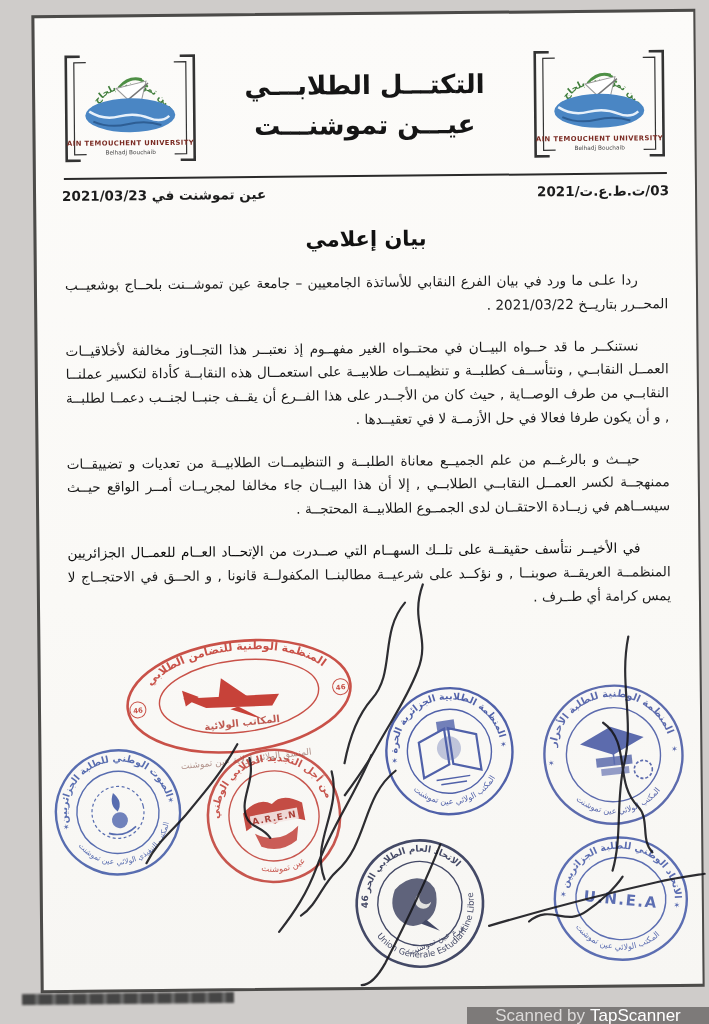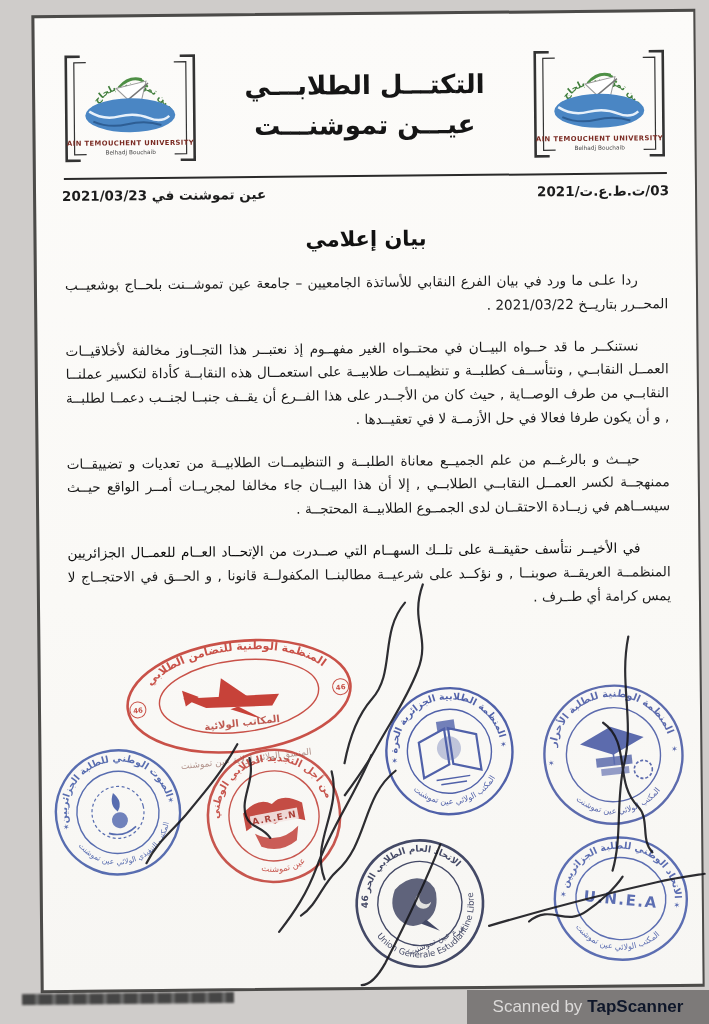--- a/index.html
+++ b/index.html
@@ -23,25 +23,25 @@
   .bodytext{direction:rtl;text-align:justify;font-size:13.6px;line-height:1.75;color:#1b1b1b;margin:0 2px 18px;text-indent:30px;}
   .bodytext b{font-weight:normal;color:#0d0d0d;}
   .stamp{position:absolute;z-index:3;}
   .sig-overlay{position:absolute;left:0;top:560px;width:664px;height:418px;z-index:4;pointer-events:none;}
   .smudge{
     position:absolute;left:22px;top:993px;width:212px;height:11px;z-index:5;
     background:repeating-linear-gradient(90deg,#2e2e2e 0 13px,#5a5a5a 13px 17px);
     opacity:.85;filter:blur(1px);transform:rotate(-0.6deg);
   }
   .tap-bar{
-    position:absolute;right:0;bottom:0;left:467px;height:34px;z-index:6;
+    position:absolute;right:0;bottom:0;left:467px;height:17px;z-index:6;
     background:#7d7a79;display:flex;align-items:center;justify-content:center;
     font-family:"Liberation Sans",sans-serif;font-size:17px;color:#dcdad9;gap:5px;
   }
-  .tap-bar .appname{font-weight:bold;color:#0f172a;}
+  .tap-bar .appname{font-weight:normal;color:#ffffff;}
   svg text{font-family:"DejaVu Sans",sans-serif;}
 </style>
 </head>
 <body>
 
 <div class="page">
 
   <div class="hdr">
 
     <svg width="138" height="110" viewBox="0 0 138 110">

